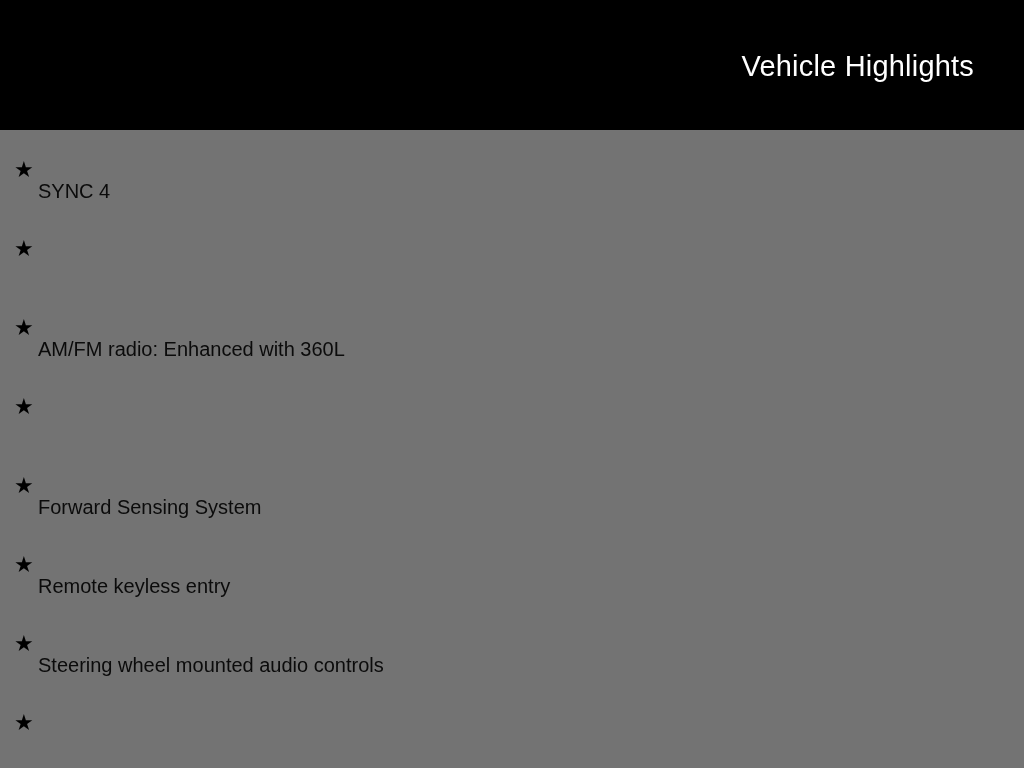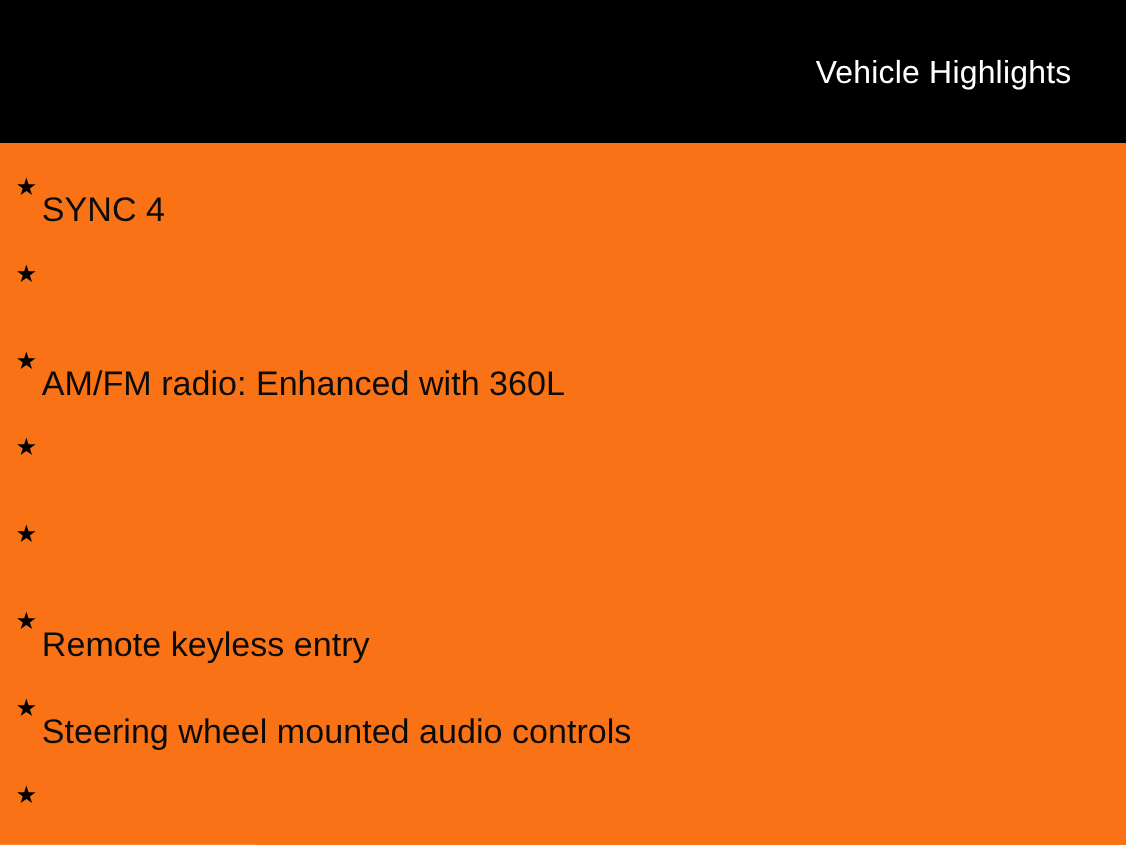--- a/index.html
+++ b/index.html
@@ -10,21 +10,21 @@
     width: 1024px;
     height: 768px;
     background: #ffffff;
     font-family: "Liberation Sans", sans-serif;
     overflow: hidden;
   }
   .page {
     position: relative;
     width: 1024px;
     height: 768px;
-    background: #f97316;
+    background: #737373;
   }
   .header-bar {
     position: absolute;
     top: 0;
     left: 0;
     width: 1024px;
     height: 130px;
     background: #000000;
     box-sizing: border-box;
   }
@@ -60,21 +60,21 @@
     flex: 0 0 30px;
     color: #000000;
     font-size: 22px;
     line-height: 1;
     text-align: left;
     padding-left: 6px;
     box-sizing: border-box;
   }
   .highlight-text {
     color: #0b0b0b;
-    font-size: 31px;
+    font-size: 20px;
     line-height: 30px;
     white-space: nowrap;
     margin-top: 43px;
   }
 </style>
 </head>
 <body>
 
 <div class="page">
 
@@ -97,20 +97,21 @@
       <span class="bullet-star">★</span>
       <span class="highlight-text">AM/FM radio: Enhanced with 360L</span>
     </li>
 
     <li class="highlight-item">
       <span class="bullet-star">★</span>
     </li>
 
     <li class="highlight-item">
       <span class="bullet-star">★</span>
+      <span class="highlight-text">Forward Sensing System</span>
     </li>
 
     <li class="highlight-item">
       <span class="bullet-star">★</span>
       <span class="highlight-text">Remote keyless entry</span>
     </li>
 
     <li class="highlight-item">
       <span class="bullet-star">★</span>
       <span class="highlight-text">Steering wheel mounted audio controls</span>

